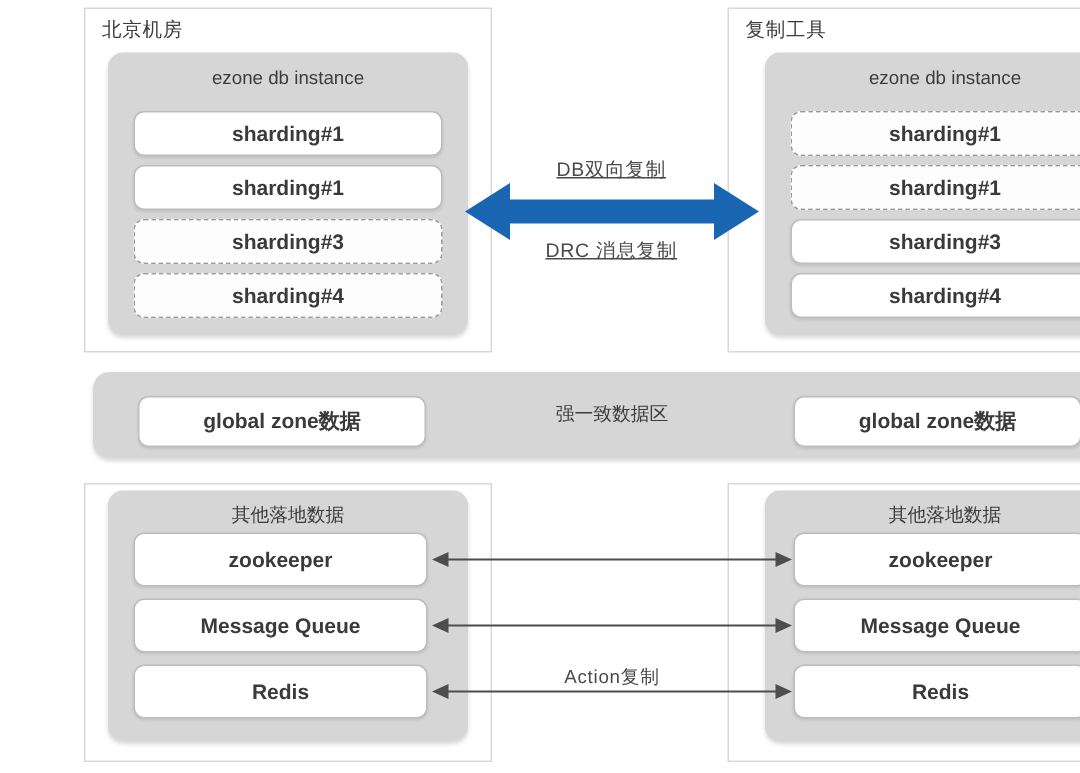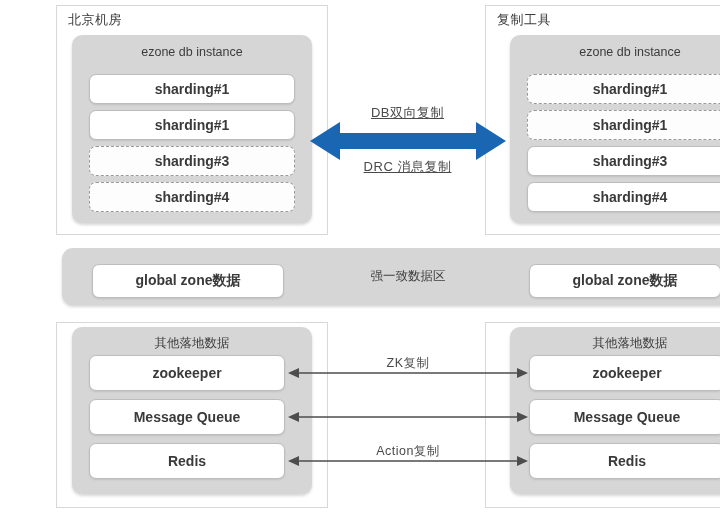--- a/index.html
+++ b/index.html
@@ -173,21 +173,20 @@
 
   <div class="dc-panel" style="left:437px; top:322px; width:275px; height:186px;"></div>
 
   <div class="grey-card" style="left:462px; top:327px; width:240px; height:167px;">
     <div class="card-title" style="top:8px;">其他落地数据</div>
   </div>
   <div class="item-box solid" style="left:481px; top:355px; width:196px; height:36px;">zookeeper</div>
   <div class="item-box solid" style="left:481px; top:399px; width:196px; height:36px;">Message Queue</div>
   <div class="item-box solid" style="left:481px; top:443px; width:196px; height:36px;">Redis</div>
 
-  <div class="rep-label" style="left:290px; top:355px; width:140px;">ZK复制</div>
   <svg class="rep-arrow" style="left:240px; top:365px;" width="240" height="16" viewBox="0 0 240 16">
     <line x1="10" y1="8" x2="230" y2="8" stroke="#4d4d4d" stroke-width="1.4"></line>
     <polygon points="0,8 11,3 11,13" fill="#4d4d4d"></polygon>
     <polygon points="240,8 229,3 229,13" fill="#4d4d4d"></polygon>
   </svg>
 
   <svg class="rep-arrow" style="left:240px; top:409px;" width="240" height="16" viewBox="0 0 240 16">
     <line x1="10" y1="8" x2="230" y2="8" stroke="#4d4d4d" stroke-width="1.4"></line>
     <polygon points="0,8 11,3 11,13" fill="#4d4d4d"></polygon>
     <polygon points="240,8 229,3 229,13" fill="#4d4d4d"></polygon>

